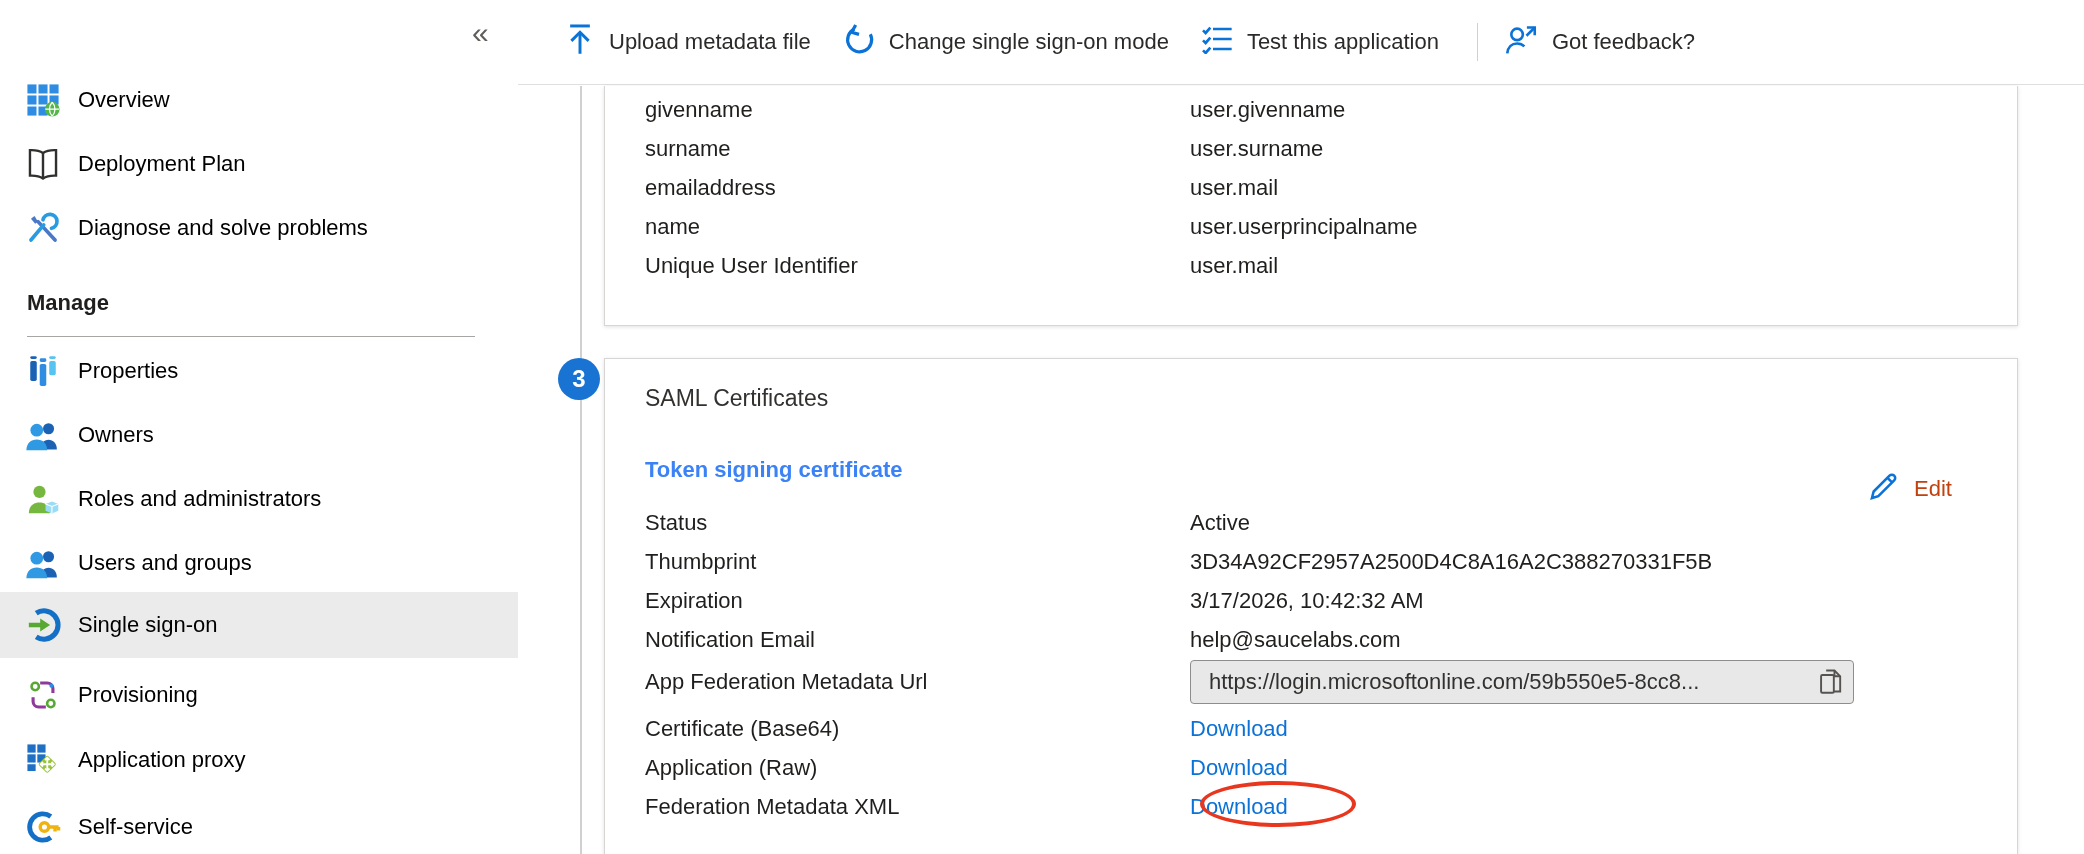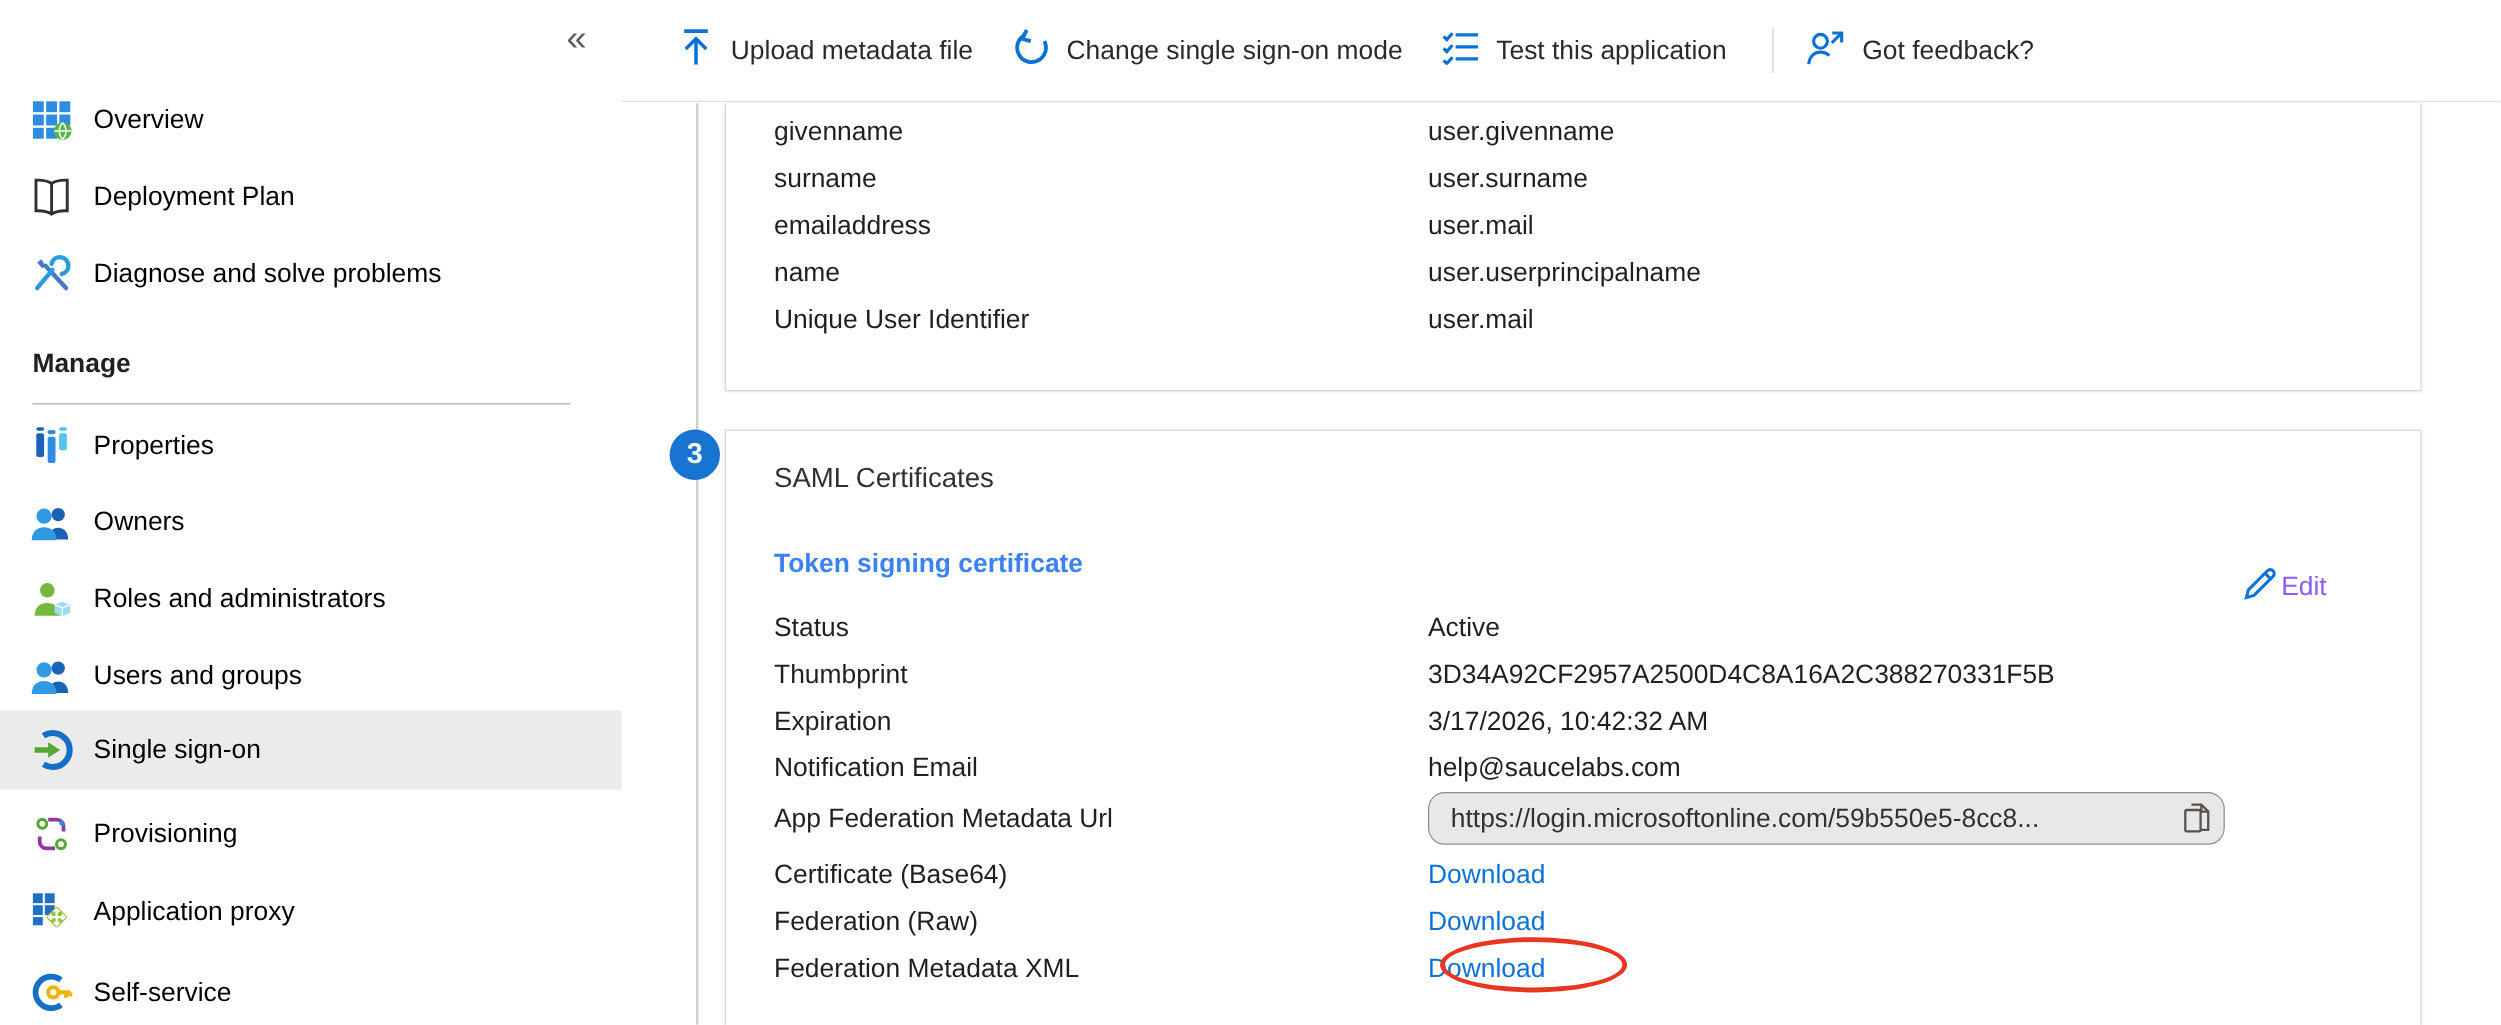--- a/index.html
+++ b/index.html
@@ -30,24 +30,24 @@
               display:flex;align-items:center;justify-content:center;z-index:3;}
   .card{position:absolute;left:604px;width:1414px;background:#fff;border:1px solid #d8d6d4;
         box-shadow:0 1px 4px rgba(0,0,0,.12);box-sizing:border-box;padding-left:28px;}
   #card-attrs{top:86px;height:240px;border-top:none;}
   #card-saml{top:358px;height:526px;}
   .kv-row{position:absolute;left:40px;height:39px;display:flex;align-items:center;}
   .kv-label{width:545px;font-size:22px;color:#201f1e;flex:none;white-space:nowrap;}
   .kv-value{font-size:22px;color:#201f1e;white-space:nowrap;}
   .saml-title{position:absolute;left:40px;top:26px;font-size:23px;color:#323130;}
   .saml-sub{position:absolute;left:40px;top:98px;font-size:22px;font-weight:bold;color:#3b82f6;}
-  .edit-btn{position:absolute;left:1262px;top:110px;display:flex;align-items:center;
-            font-size:22px;color:#8b5cf6;cursor:pointer;justify-content:center;}
+  .edit-btn{position:absolute;left:1262px;top:110px;display:flex;align-items:center;gap:13px;
+            font-size:22px;color:#c2410c;cursor:pointer;justify-content:center;}
   .url-row{position:absolute;left:40px;top:300px;height:46px;display:flex;align-items:center;}
-  .url-box{position:relative;width:664px;height:44px;background:#e9e8e8;border:1px solid #8f8d8b;border-radius:14px;
+  .url-box{position:relative;width:664px;height:44px;background:#e9e8e8;border:1px solid #8f8d8b;border-radius:4px;
            display:flex;align-items:center;padding-left:18px;box-sizing:border-box;cursor:text;}
   .url-text{font-size:22px;color:#323130;white-space:nowrap;}
   .copy-btn{position:absolute;right:10px;top:50%;transform:translateY(-50%);cursor:pointer;display:flex;}
   .dl-row{position:absolute;left:40px;height:39px;display:flex;align-items:center;}
   .dl-link{font-size:22px;color:#0b72d7;cursor:pointer;}
   .red-ellipse{position:absolute;left:1200px;top:781px;width:156px;height:46px;
                border:4px solid #e8361f;border-radius:50%;z-index:6;pointer-events:none;box-sizing:border-box;}
 </style>
 </head>
 <body>
@@ -319,21 +319,21 @@
           </svg>
       </span>
     </div>
   </div>
 
   <div class="dl-row" style="top:350px">
       <span class="kv-label">Certificate (Base64)</span>
       <span class="dl-link">Download</span>
     </div>
   <div class="dl-row" style="top:389px">
-      <span class="kv-label">Federation (Raw)</span>
+      <span class="kv-label">Application (Raw)</span>
       <span class="dl-link">Download</span>
     </div>
   <div class="dl-row" style="top:428px">
       <span class="kv-label">Federation Metadata XML</span>
       <span class="dl-link">Download</span>
     </div>
 </div>
 
 <div class="red-ellipse"></div>
 

